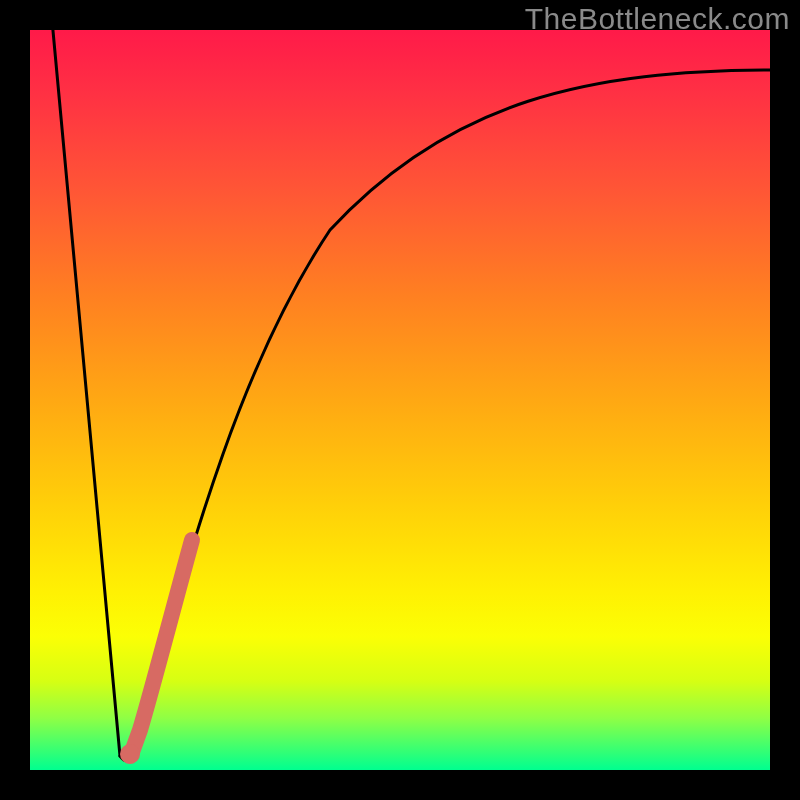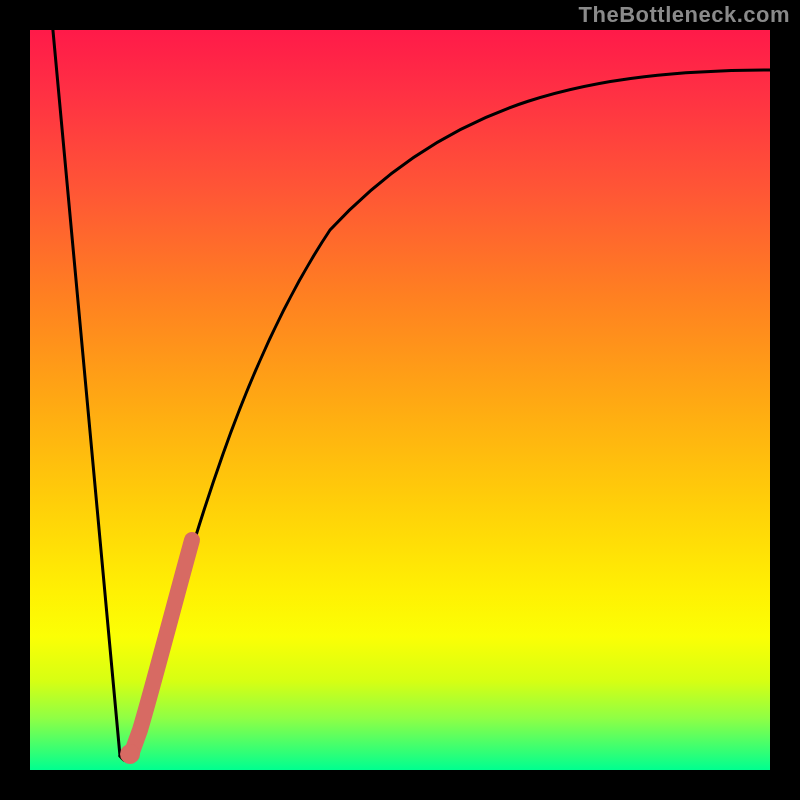--- a/index.html
+++ b/index.html
@@ -45,22 +45,22 @@
     position: absolute;
     inset: 0;
     width: 100%;
     height: 100%;
   }
   .watermark {
     position: absolute;
     top: 2px;
     right: 10px;
     font-family: Arial, Helvetica, sans-serif;
-    font-size: 22px;
-    font-weight: 700;
+    font-size: 30px;
+    font-weight: 400;
     color: #8a8a8a;
     letter-spacing: 0.5px;
   }
 </style>
 </head>
 <body>
 
 <div class="frame">
   <div class="watermark">TheBottleneck.com</div>
 

